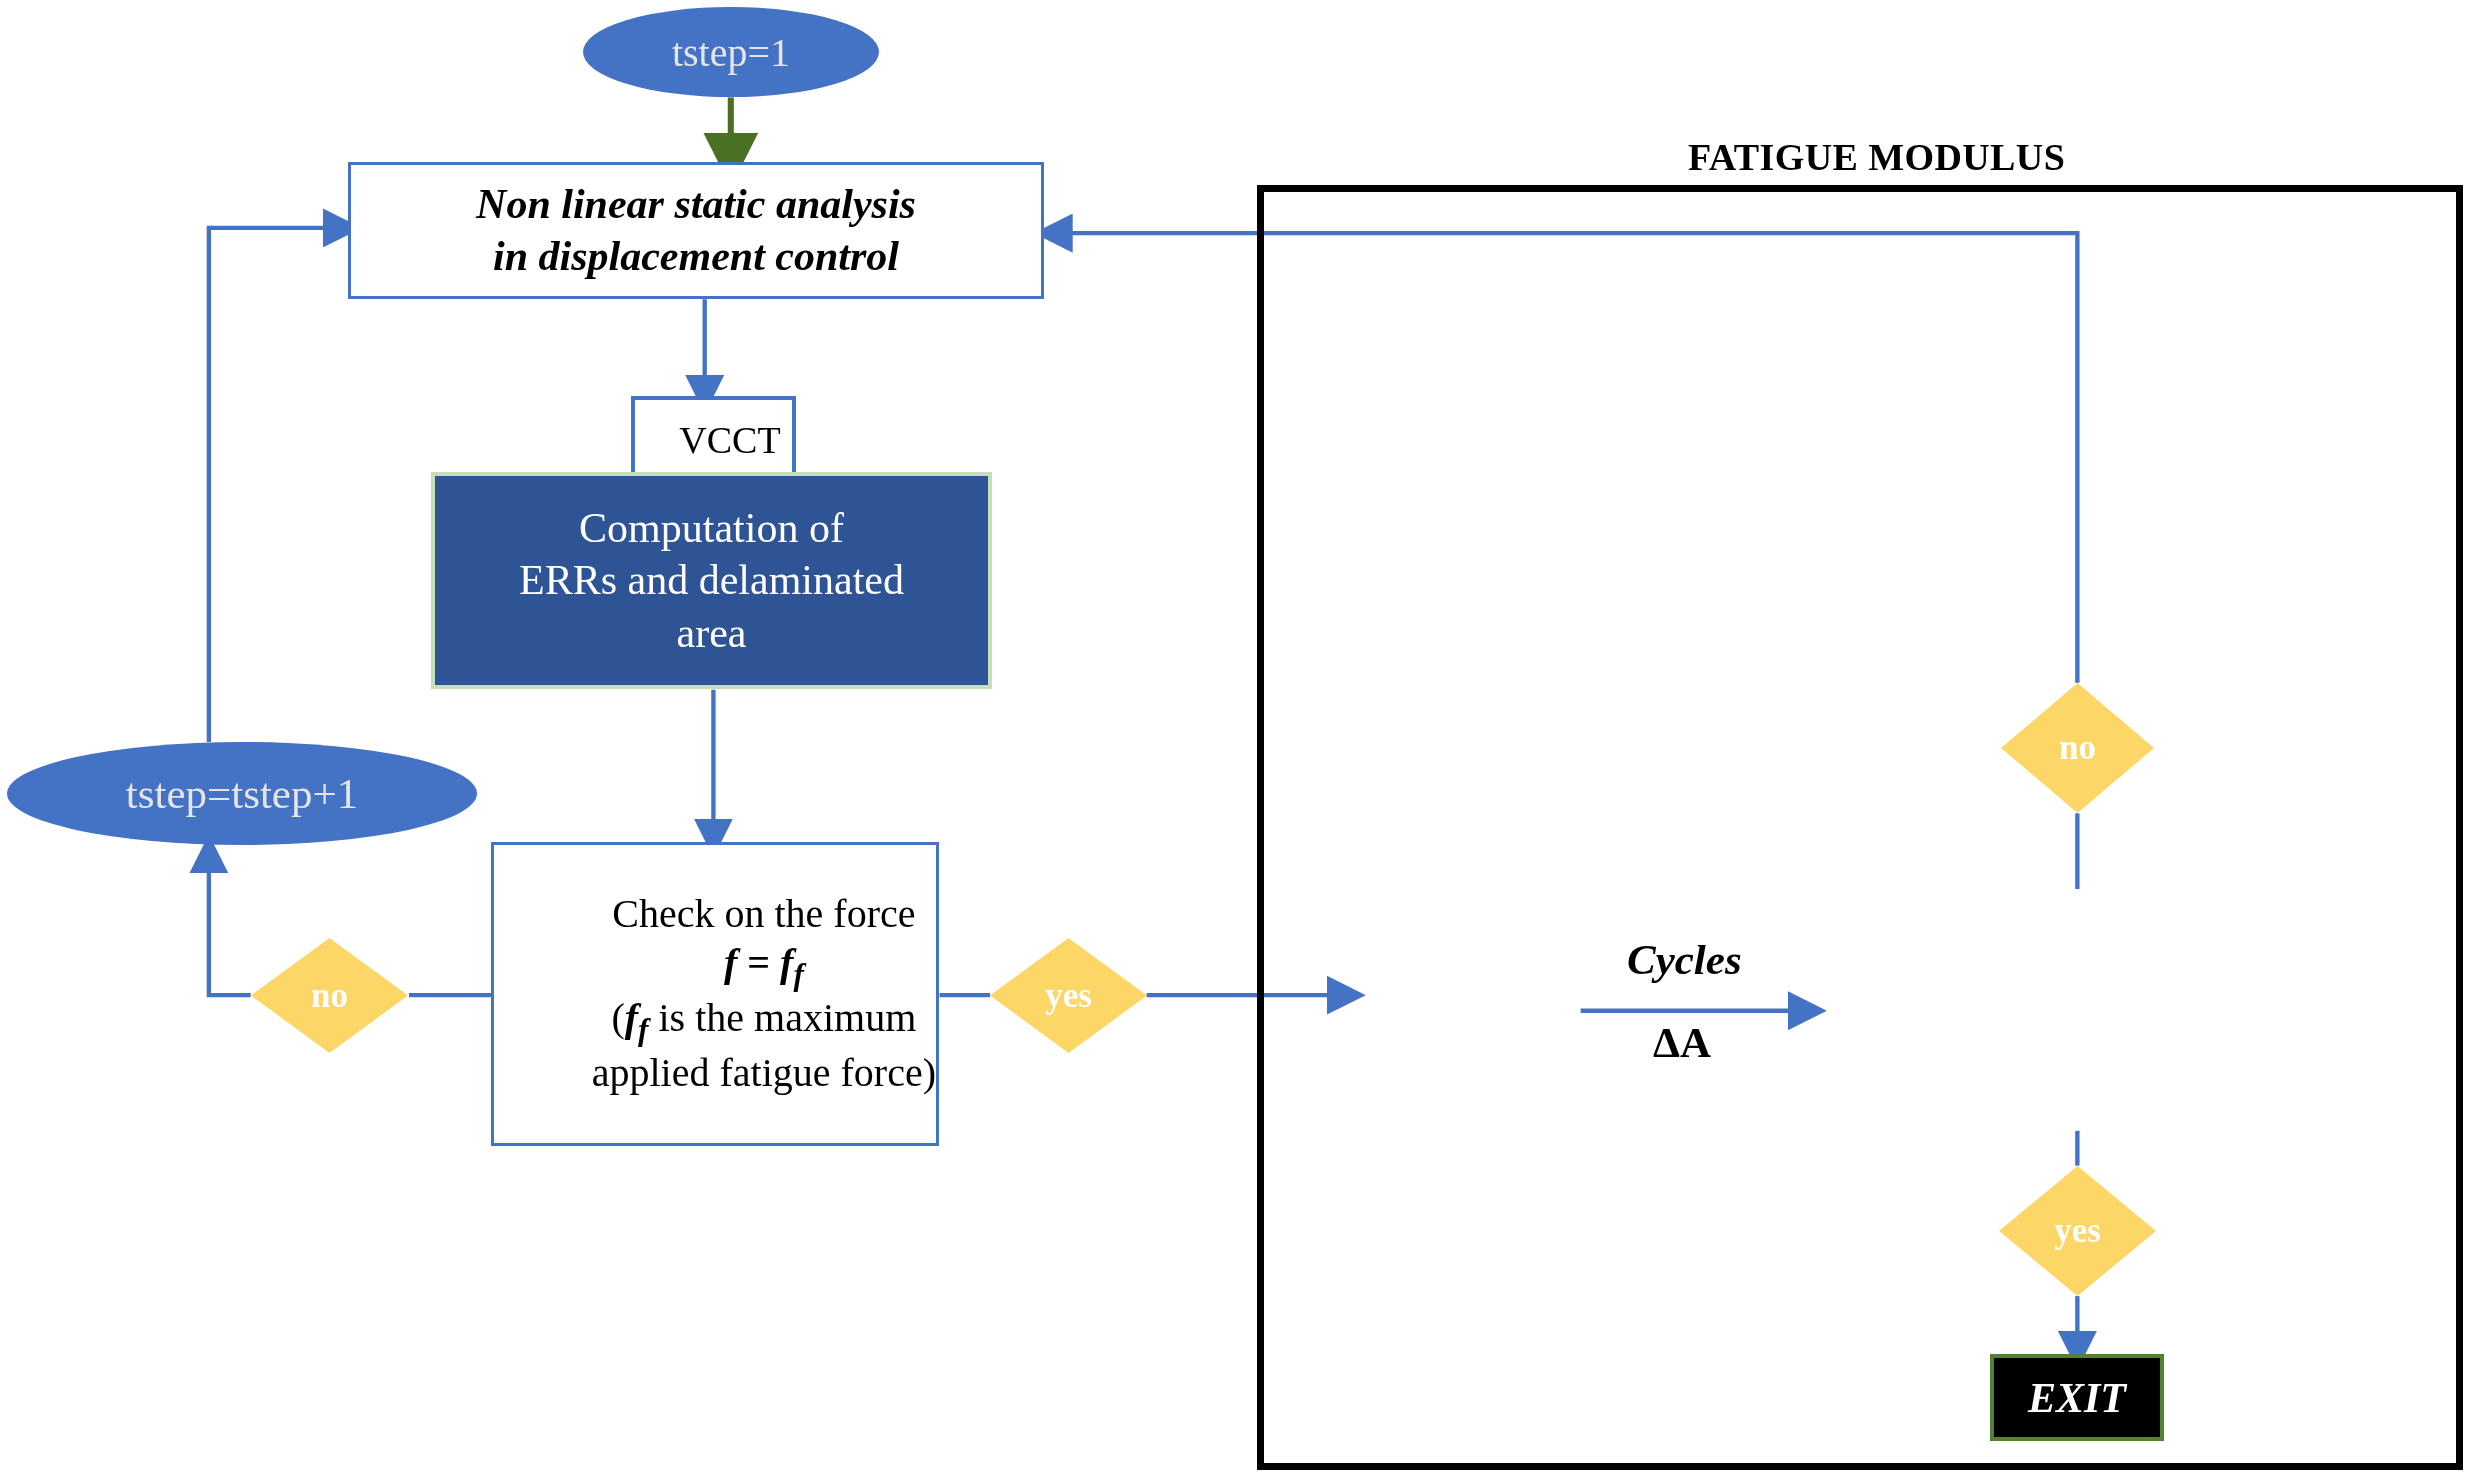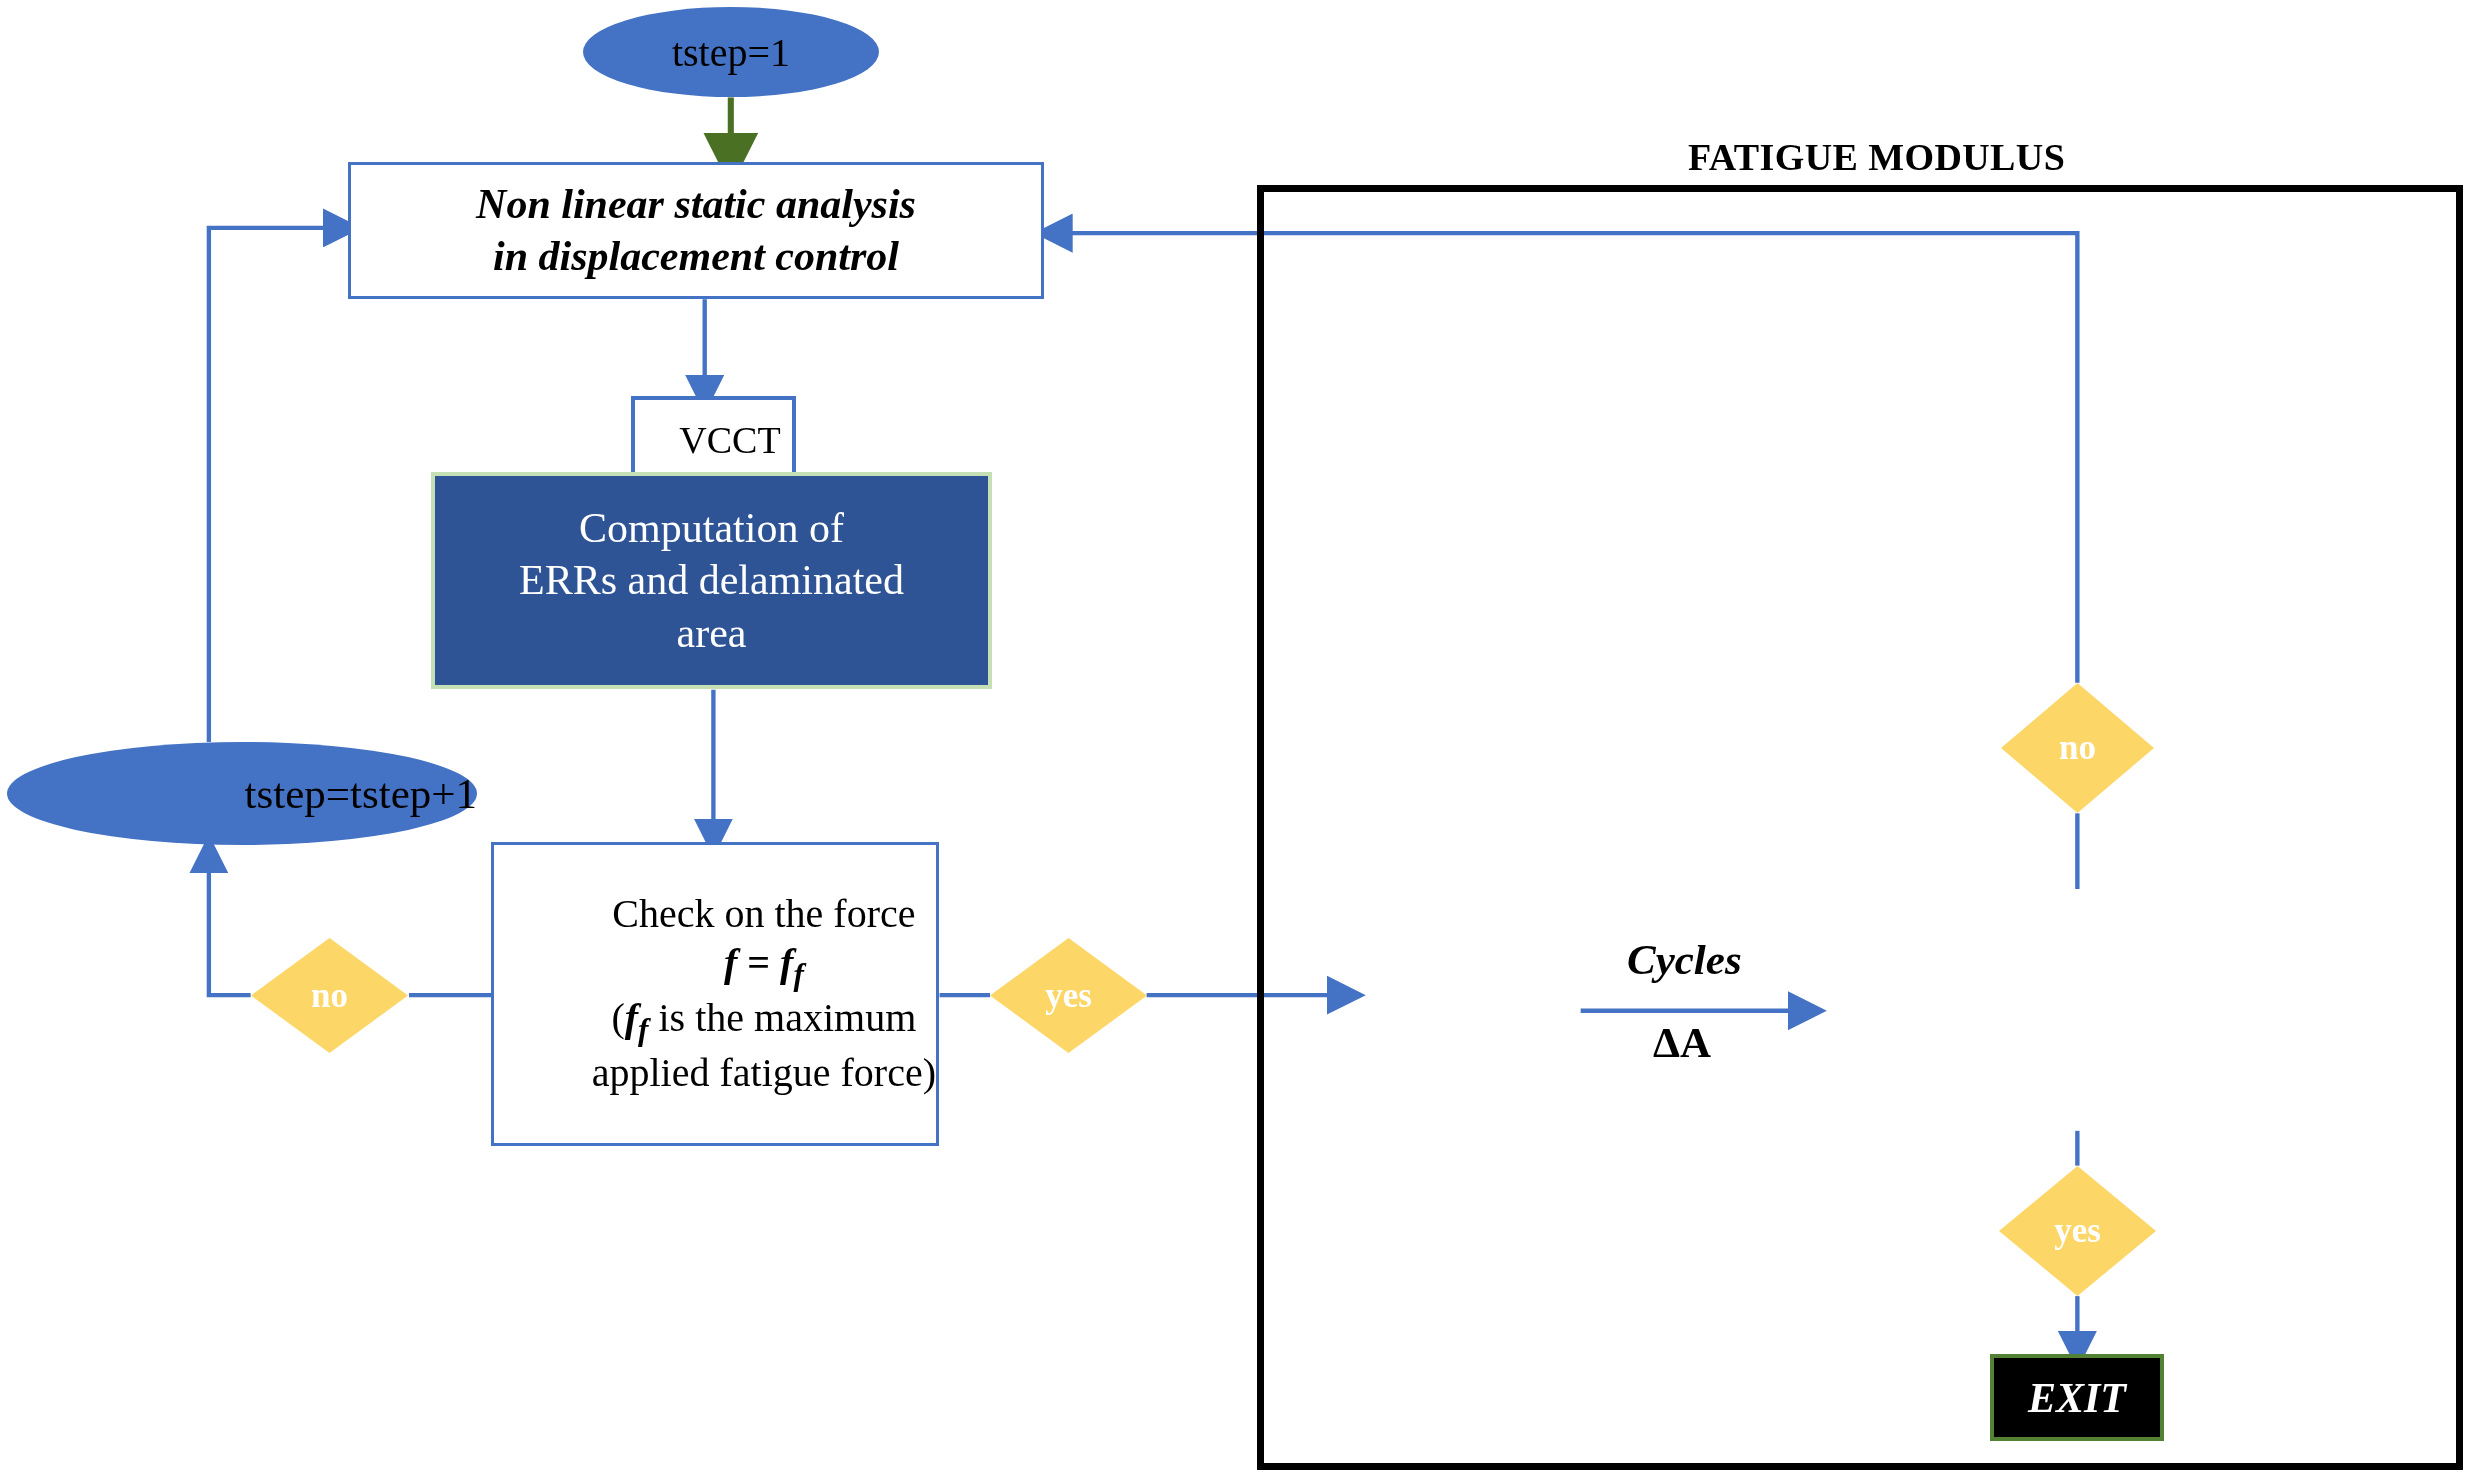--- a/index.html
+++ b/index.html
@@ -3,23 +3,23 @@
 <meta charset="utf-8">
 <style>
   html,body{margin:0;padding:0;background:#ffffff;}
   body{font-family:"Liberation Serif", serif;}
   #stage{position:relative;width:2475px;height:1484px;background:#fff;overflow:hidden;}
   #edges{position:absolute;left:0;top:0;width:2475px;height:1484px;}
 
   .node{position:absolute;box-sizing:border-box;display:flex;align-items:center;justify-content:center;text-align:center;}
 
   
-  .ellipse{background:#4472C4;border-radius:50%;color:#000000;}
+  .ellipse{background:#4472C4;border-radius:50%;color:#e5e5e5;}
   #n-tstep1{left:583px;top:7px;width:296px;height:90px;font-size:40px;}
-  #n-tstepinc{left:7px;top:742px;width:470px;height:103px;font-size:43px;justify-content:flex-end;}
+  #n-tstepinc{left:7px;top:742px;width:470px;height:103px;font-size:43px;}
 
   
   .procbox{background:#ffffff;border:3.5px solid #4472C4;color:#000000;}
   #n-nonlinear{left:348px;top:162px;width:696px;height:137px;font-size:42px;font-style:italic;font-weight:bold;line-height:1.22;}
   #n-vcct{left:631px;top:396px;width:165px;height:87px;font-size:38px;border-width:4.3px;padding-left:33px;}
   #n-checkforce{left:491px;top:842px;width:448px;height:304px;font-size:40px;line-height:1.22;justify-content:flex-end;}
   #n-maxcycle{left:1811px;top:889px;width:531px;height:242px;font-size:38px;font-style:italic;line-height:1.55;}
 
   
   #n-computation{left:431px;top:472px;width:561px;height:217px;background:#2E5496;border:4.3px solid #C5E0B4;color:#ffffff;font-size:42px;line-height:1.24;}

